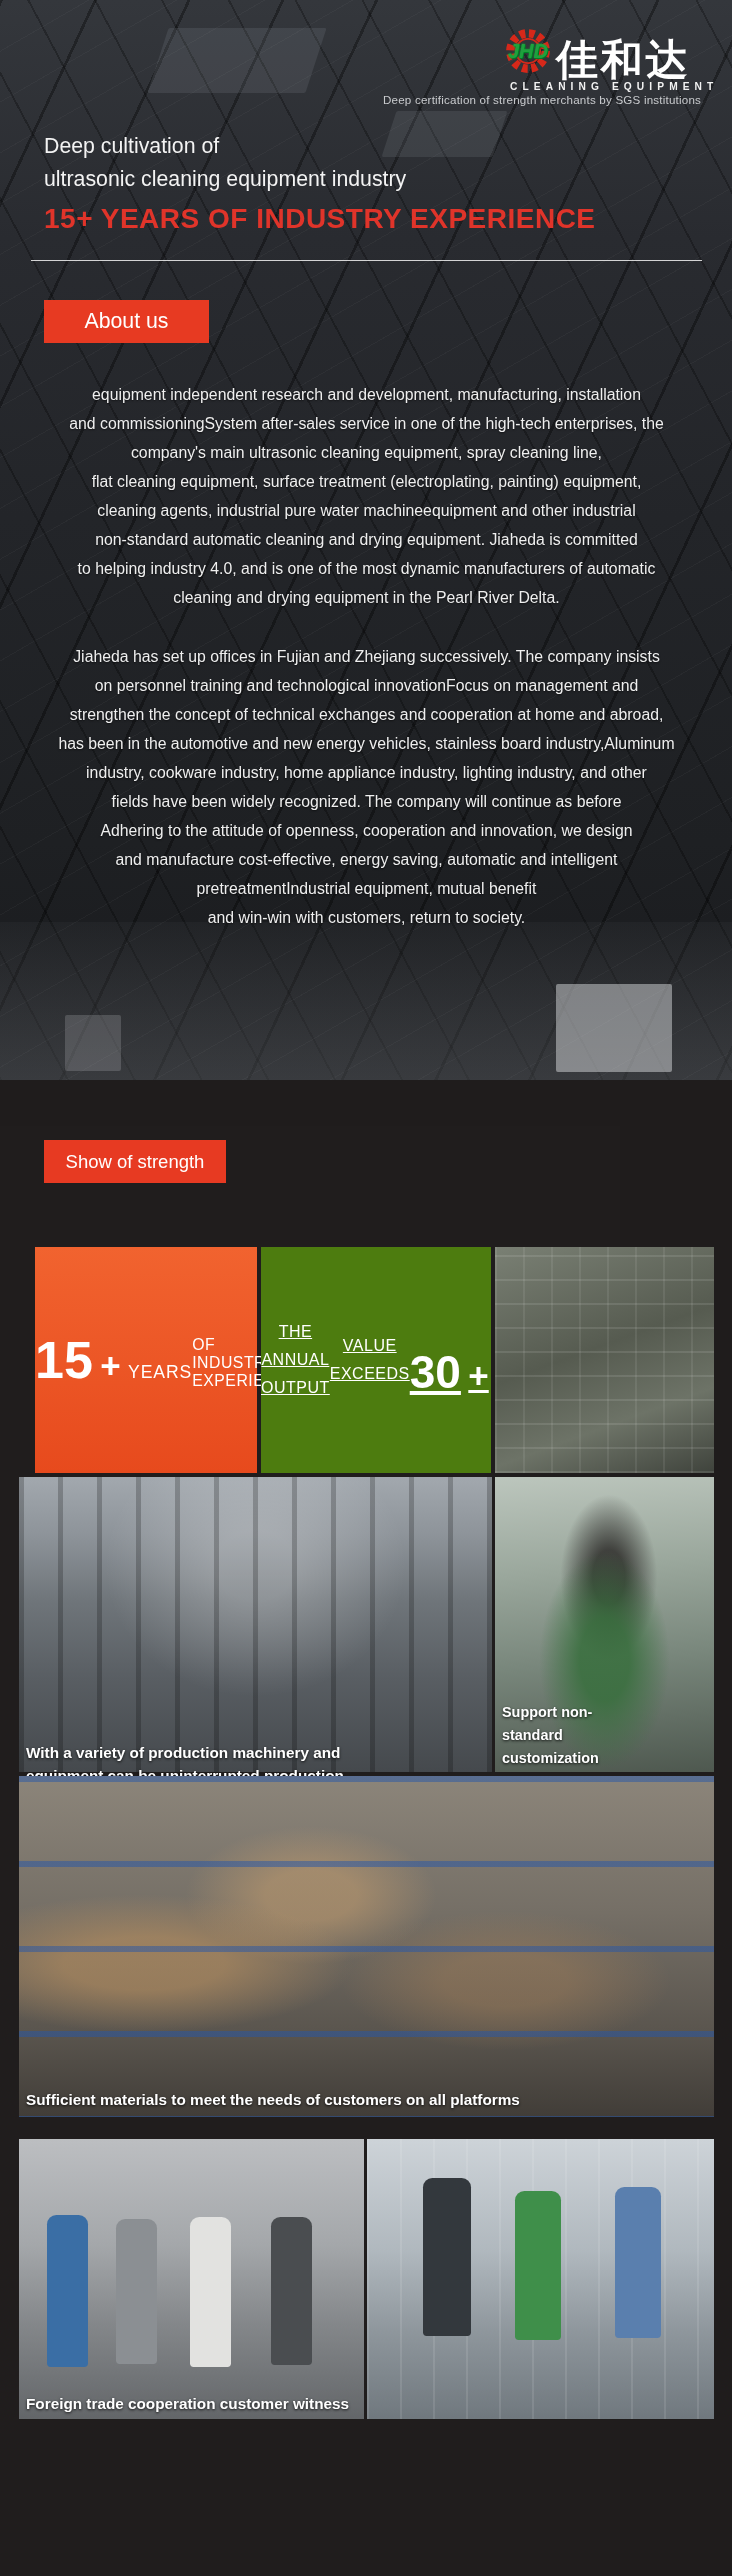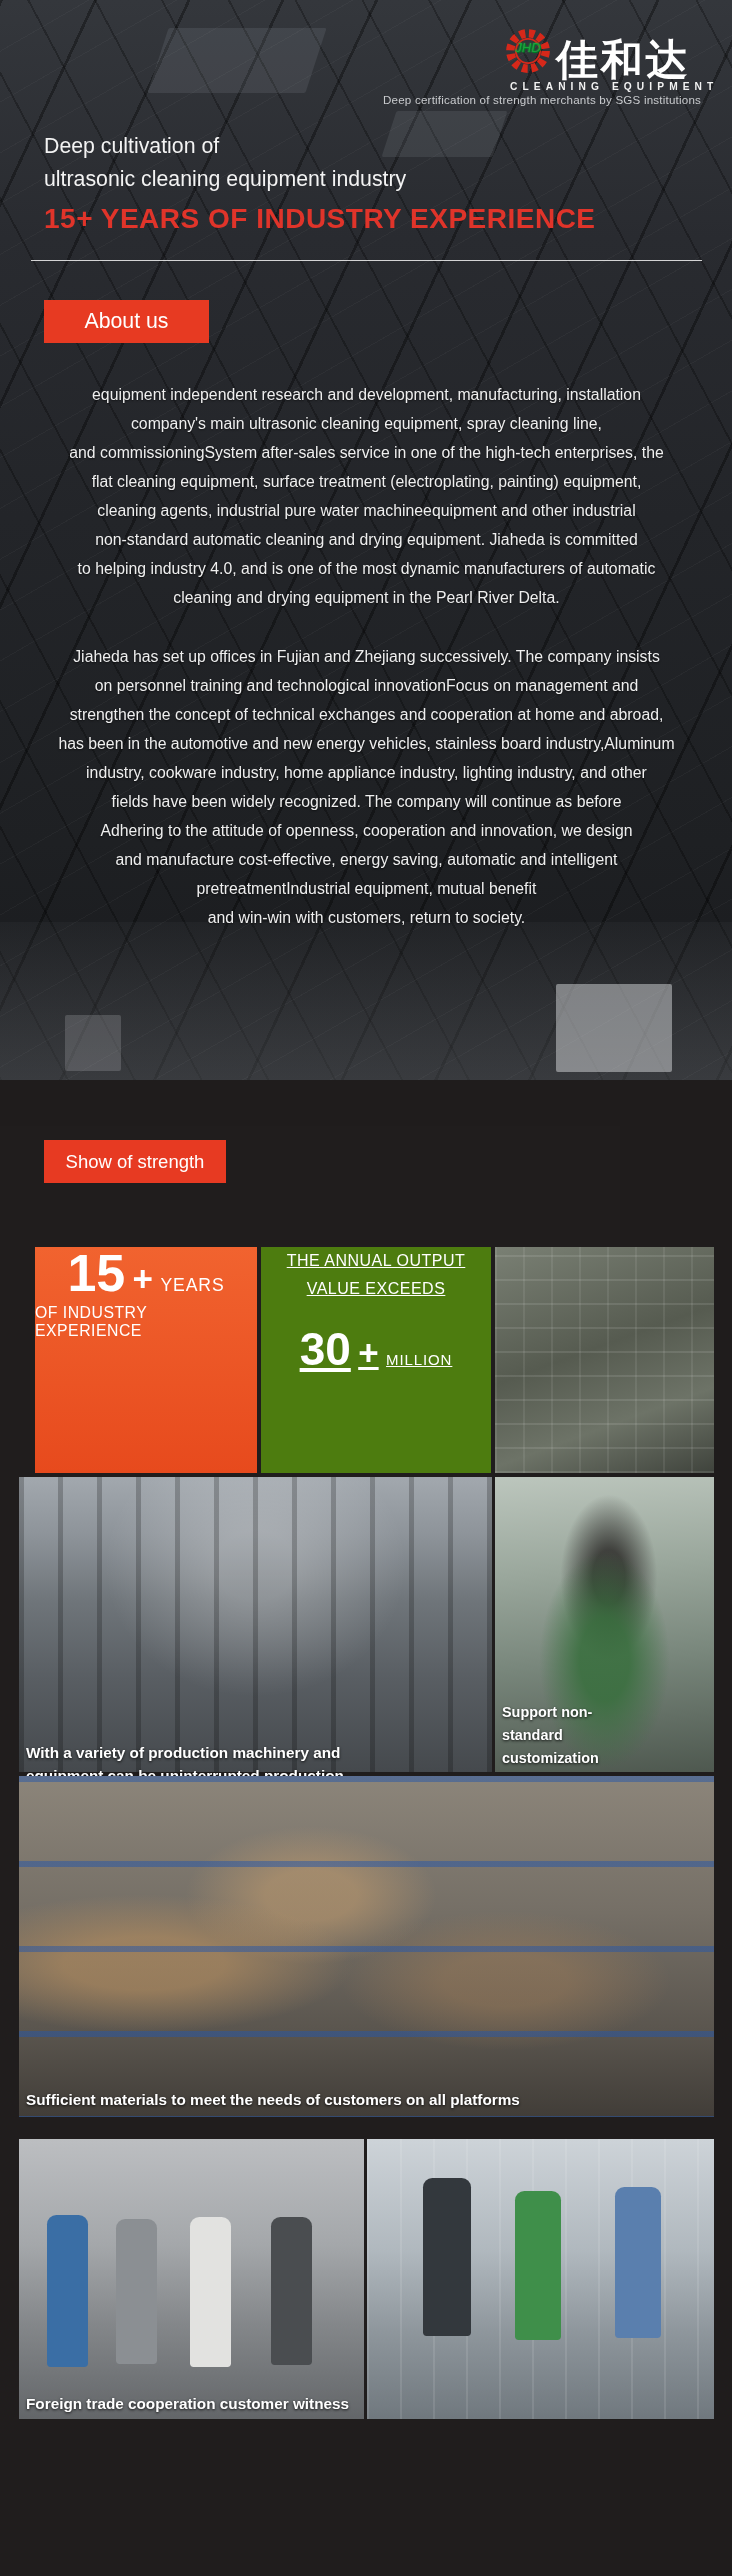--- a/index.html
+++ b/index.html
@@ -15,21 +15,21 @@
       linear-gradient(180deg,#34373c 0%,#292b30 22%,#232529 48%,#1e2023 78%,#191a1d 100%);}
   .hero-skylight{position:absolute;background:rgba(210,218,224,0.10);transform:skewX(-18deg);border-radius:1.9px;}
   .hero-floor{position:absolute;left:0;bottom:0;width:732px;height:158px;
       background:linear-gradient(180deg,rgba(140,146,152,0.05),rgba(170,176,182,0.22));}
   .hero-machine{position:absolute;background:rgba(232,235,238,0.45);border-radius:1.9px;}
 
   .logo-wrap{position:absolute;left:501px;top:24px;}
   .gear{position:relative;width:54px;height:54px;display:inline-block;vertical-align:top;}
   .gear svg{position:absolute;left:0;top:0;}
   .gear .mono{position:absolute;left:0;top:15.8px;width:54px;text-align:center;
-      font-size:13px;font-weight:normal;font-style:italic;color:#1fa03e;
+      font-size:20px;font-weight:bold;font-style:italic;color:#1fa03e;
       text-shadow:0 0 1.9px #0c3, 0.9px 0.9px 0 #062;}
   .logo-cn{position:absolute;left:556px;top:31.5px;font-size:42px;font-weight:bold;color:#fff;letter-spacing:2.8px;}
   .logo-sub{position:absolute;left:510px;top:81px;width:222px;font-size:10.2px;font-weight:bold;
       color:#f2f2f2;letter-spacing:5.1px;white-space:nowrap;}
   .cert-line{position:absolute;left:383px;top:93px;font-size:11.6px;color:#c9cbce;letter-spacing:0.2px;}
 
   .tagline1{position:absolute;left:44px;top:134px;font-size:21.3px;font-weight:300;color:#f3f3f3;}
   .tagline2{position:absolute;left:44px;top:167px;font-size:21.3px;font-weight:300;color:#f3f3f3;}
   .headline{position:absolute;left:44px;top:203px;font-size:28px;font-weight:bold;color:#e0342a;letter-spacing:0.5px;}
   .divider{position:absolute;left:31px;top:260px;width:671px;height:0.9px;background:rgba(255,255,255,0.8);}
@@ -39,21 +39,21 @@
   .btn-about{left:44px;top:300px;width:165px;height:43px;font-size:21.3px;}
 
   .para{position:absolute;left:28px;width:677px;text-align:center;font-size:15.8px;font-weight:300;
       color:#efefef;line-height:29px;text-shadow:0 0.9px 1.9px rgba(0,0,0,0.55);}
   .para1{top:380px;} .para2{top:642px;}
 
   
   .strength{position:absolute;left:0;top:1126px;width:588px;height:1496px;background:#201d1d;padding-left:32px;}
   .btn-show{left:44px;top:14px;width:182px;height:43px;font-size:18.5px;}
 
-  .tile{position:absolute;display:flex;flex-direction:column;align-items:center;justify-content:flex-start;}
+  .tile{position:absolute;display:flex;flex-direction:row;align-items:center;justify-content:space-between;}
   .tile-years{left:35px;top:121px;width:222px;height:226px;background:linear-gradient(180deg,#f1632f,#e74a1d);}
   .tile-output{left:261px;top:121px;width:230px;height:226px;background:#4d7c0f;text-decoration:underline;}
   .num-row{display:flex;align-items:baseline;gap:7.4px;}
   .num-big{font-size:52px;font-weight:bold;line-height:1;}
   .num-plus{font-size:35px;font-weight:bold;line-height:1;}
   .num-unit{font-size:17.6px;font-weight:400;letter-spacing:0.9px;}
   .tile-label{margin-top:5px;font-size:15.8px;letter-spacing:0.5px;}
   .tile-intro{font-size:16px;letter-spacing:0.5px;line-height:28px;text-align:center;}
   .tile-output .num-row{margin-top:23px;}
 
@@ -130,22 +130,22 @@
 
     <div class="tagline1">Deep cultivation of</div>
     <div class="tagline2">ultrasonic cleaning equipment industry</div>
     <div class="headline">15+ YEARS OF INDUSTRY EXPERIENCE</div>
     <div class="divider"></div>
 
     <div class="btn-red btn-about">About us</div>
 
     <div class="para para1">
       <div>equipment independent research and development, manufacturing, installation</div>
+      <div>and commissioningSystem after-sales service in one of the high-tech enterprises, the</div>
       <div>company's main ultrasonic cleaning equipment, spray cleaning line,</div>
-      <div>and commissioningSystem after-sales service in one of the high-tech enterprises, the</div>
       <div>flat cleaning equipment, surface treatment (electroplating, painting) equipment,</div>
       <div>cleaning agents, industrial pure water machineequipment and other industrial</div>
       <div>non-standard automatic cleaning and drying equipment. Jiaheda is committed</div>
       <div>to helping industry 4.0, and is one of the most dynamic manufacturers of automatic</div>
       <div>cleaning and drying equipment in the Pearl River Delta.</div>
     </div>
 
     <div class="para para2">
       <div>Jiaheda has set up offices in Fujian and Zhejiang successively. The company insists</div>
       <div>on personnel training and technological innovationFocus on management and</div>

